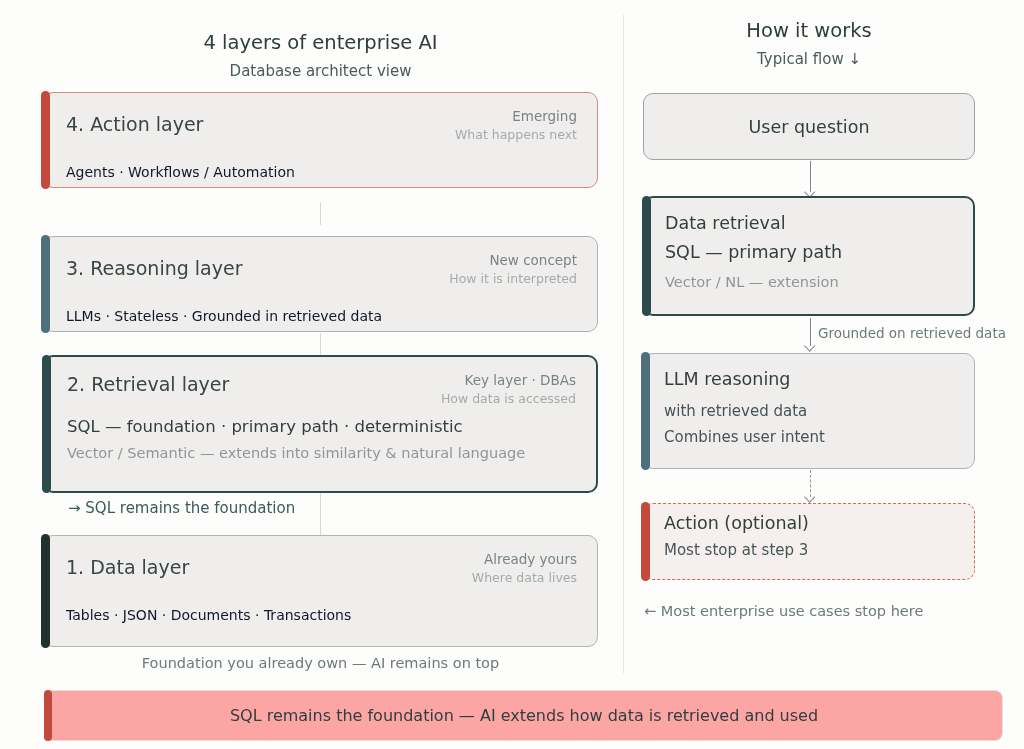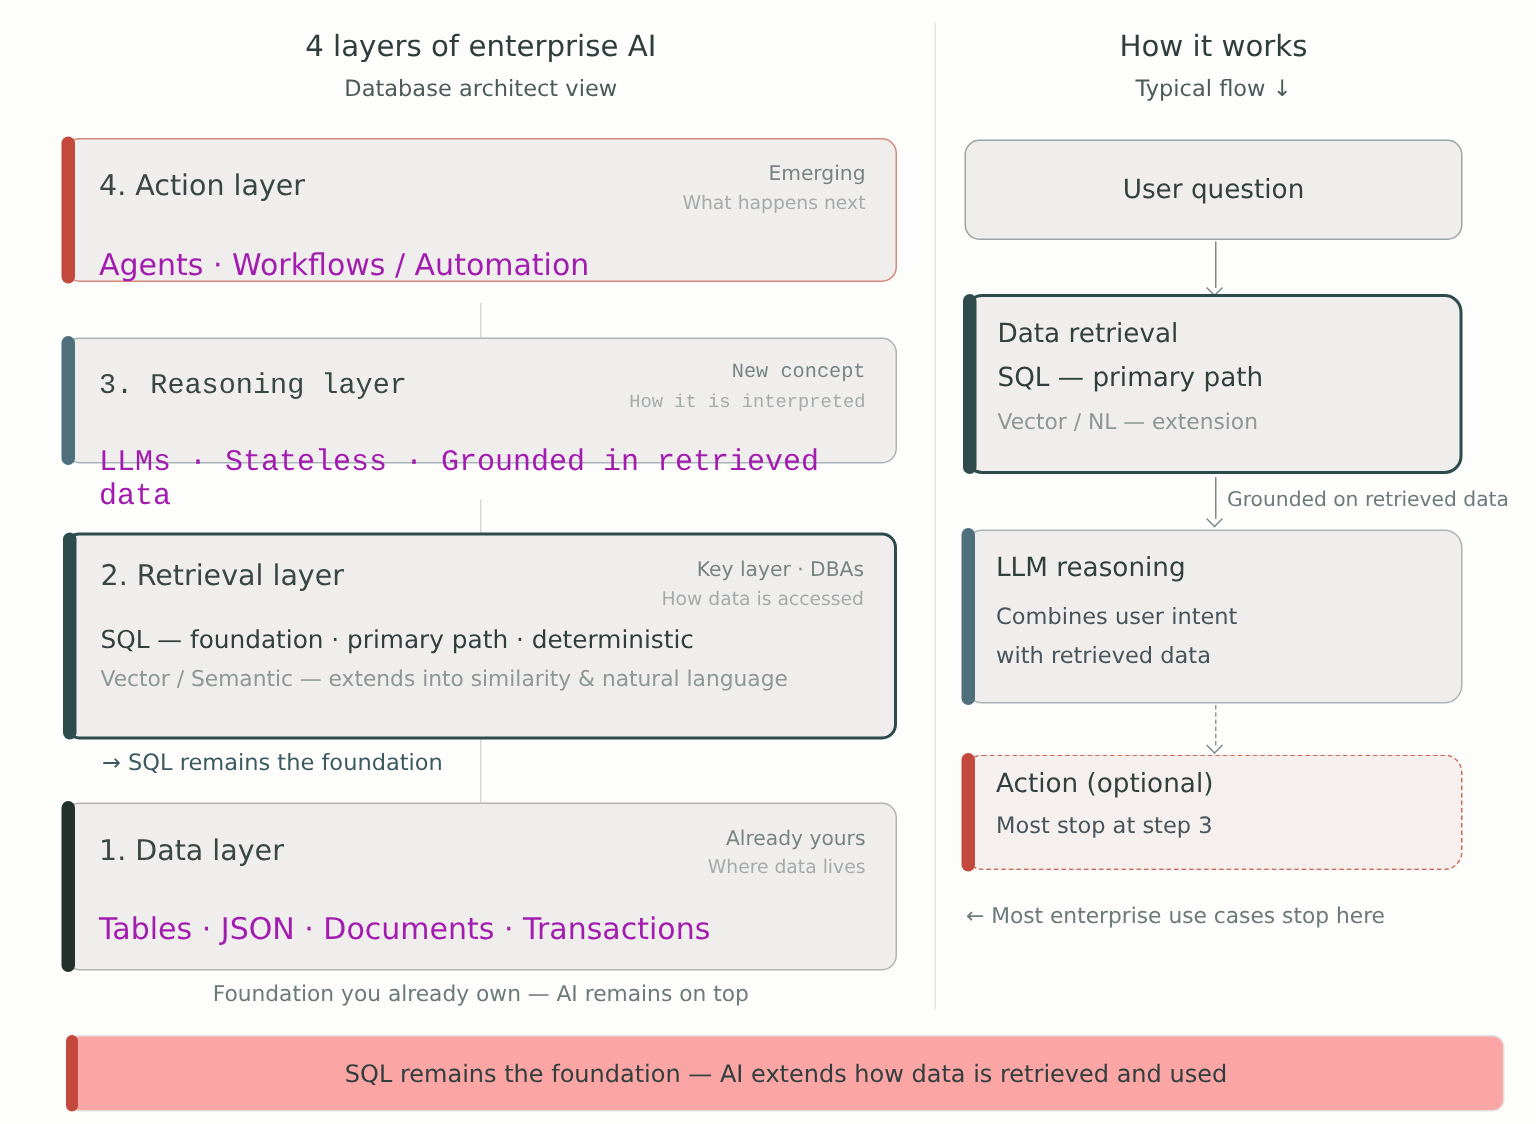--- a/index.html
+++ b/index.html
@@ -20,38 +20,38 @@
   .layer.slate{border-color:#a9b5b7;} .layer.slate::before{background:#4e6f7b;}
   .layer.teal{border:2px solid #2d4a4c;} .layer.teal::before{background:#2d4a4c;}
   .layer.ink{border-color:#b3b3b0;}   .layer.ink::before{background:#22302e;}
 
   .layer-top{display:flex;justify-content:space-between;align-items:flex-start;}
   .layer-title{font-size:19px;color:#394646;line-height:1.3;padding-top:6px;}
   .layer.teal .layer-title{padding-top:2px;}
   .layer-notes{text-align:right;line-height:1.5;}
   .note1{font-size:13.5px;color:#778484;}
   .note2{font-size:12.5px;color:#a3abab;}
-  .layer-body{font-size:20px;color:#a21caf;margin-top:19px;}
+  .layer-body{font-size:14px;color:#0f172a;margin-top:19px;}
   .layer-body.tight{margin-top:8px;font-size:16.5px;color:#313e3e;}
   .layer-body.gray{margin-top:9px;font-size:14.5px;color:#8d9797;}
 
   .sql-note{position:absolute;left:68px;top:499px;font-size:15px;color:#3c5a5e;}
   .left-caption{position:absolute;left:43px;width:555px;top:655px;text-align:center;
                 font-size:14.5px;color:#6d7a7a;}
 
   
   .connector{position:absolute;left:320px;width:1px;background:#d9d8d4;}
   .divider{position:absolute;left:623px;top:15px;height:658px;width:1px;background:#e6e5e2;}
 
   
   .node{position:absolute;left:643px;width:332px;background:#f0eeec;border-radius:10px;
         box-sizing:border-box;border:1px solid #9aa5a5;}
   .node.center{display:flex;align-items:center;justify-content:center;}
   .node-title{font-size:17.5px;color:#323f3f;}
-  .node.pad{padding:15px 18px 0 20px;border-radius:12px;}
+  .node.pad{padding:15px 18px 0 20px;}
   .node.teal{border:2px solid #2d4a4c;}
   .node.slate{border-color:#a9b5b7;}
   .node.reddash{border:1.5px dashed #cf6a56;background:#f5f0ee;}
   .node .bar{content:"";position:absolute;left:-3px;top:-2px;bottom:-2px;width:9px;border-radius:5px;}
   .bar.teal{background:#2d4a4c;}
   .bar.slate{background:#4e6f7b;}
   .bar.red{background:#c2493c;}
   .node-line2{font-size:17.5px;color:#313e3e;margin-top:9px;}
   .node-line3{font-size:14.5px;color:#8d9797;margin-top:12px;}
   .node-body{font-size:15px;color:#46535a;margin-top:9px;line-height:1.75;}
@@ -72,42 +72,42 @@
           display:flex;align-items:center;justify-content:center;}
   .banner::before{content:"";position:absolute;left:-2px;top:-1px;bottom:-1px;width:8px;
           border-radius:4px;background:#c2493c;}
   .banner-text{font-size:16px;color:#313e3e;}
 </style>
 </head>
 <body>
 
 <div id="canvas">
 
-  <div class="col-head" style="left:43px;width:555px;top:18px;">
+  <div class="col-head" style="left:43px;width:555px;top:30px;">
     <div class="col-title">4 layers of enterprise AI</div>
     <div class="col-sub">Database architect view</div>
   </div>
 
   <div class="divider"></div>
   <div class="connector" style="top:202px;height:23px;"></div>
   <div class="connector" style="top:333px;height:22px;"></div>
   <div class="connector" style="top:493px;height:42px;"></div>
 
   <div class="layer red" style="top:92px;height:96px;">
     <div class="layer-top">
       <div class="layer-title">4. Action layer</div>
       <div class="layer-notes">
         <div class="note1">Emerging</div>
         <div class="note2">What happens next</div>
       </div>
     </div>
     <div class="layer-body">Agents · Workflows / Automation</div>
   </div>
 
-  <div class="layer slate" style="top:225px;height:84px;font-family:Liberation Mono, monospace;">
+  <div class="layer slate" style="top:236px;height:96px;">
     <div class="layer-top">
       <div class="layer-title">3. Reasoning layer</div>
       <div class="layer-notes">
         <div class="note1">New concept</div>
         <div class="note2">How it is interpreted</div>
       </div>
     </div>
     <div class="layer-body">LLMs · Stateless · Grounded in retrieved data</div>
   </div>
 
@@ -162,22 +162,22 @@
   <div class="arrow" style="top:318px;height:33px;">
     <span class="line"></span>
       <span class="head"></span>
   </div>
   <div class="arrow-label">Grounded on retrieved data</div>
 
   <div class="node slate pad" style="top:353px;height:116px;">
     <span class="bar slate"></span>
     <div class="node-title">LLM reasoning</div>
     <div class="node-body">
+      <div>with retrieved data</div>
       <div>Combines user intent</div>
-      <div>with retrieved data</div>
     </div>
   </div>
 
   <div class="arrow dashed" style="top:470px;height:32px;">
     <span class="line"></span>
       <span class="head"></span>
   </div>
 
   <div class="node reddash pad" style="top:503px;height:77px;padding-top:9px;">
     <span class="bar red"></span>

